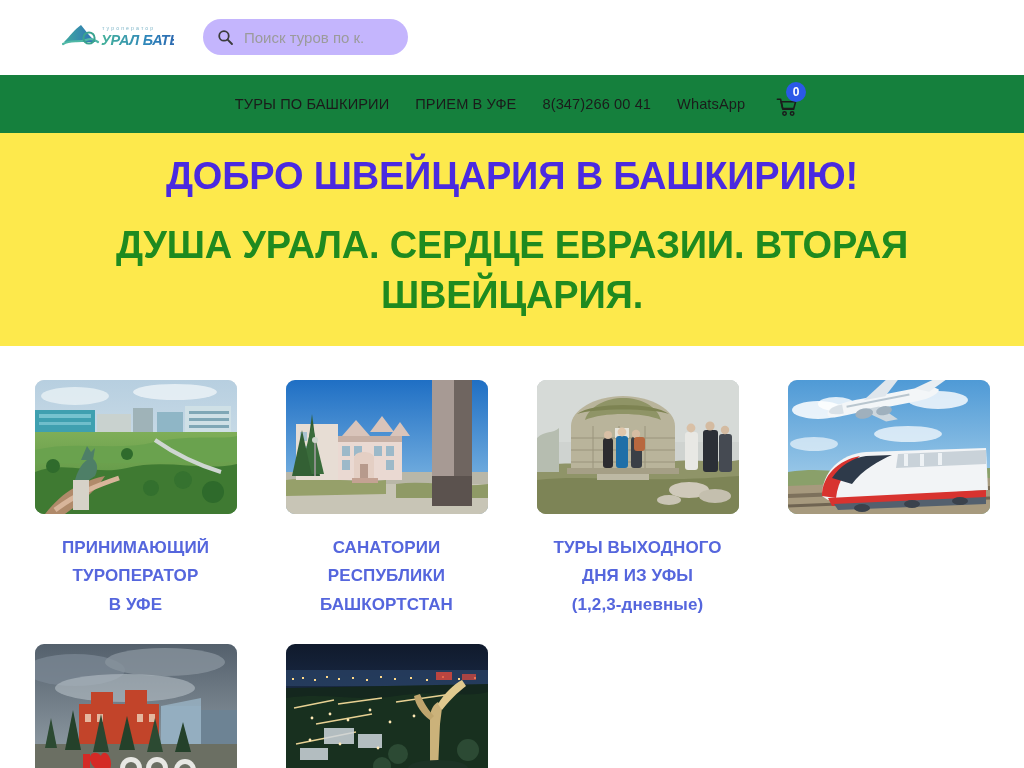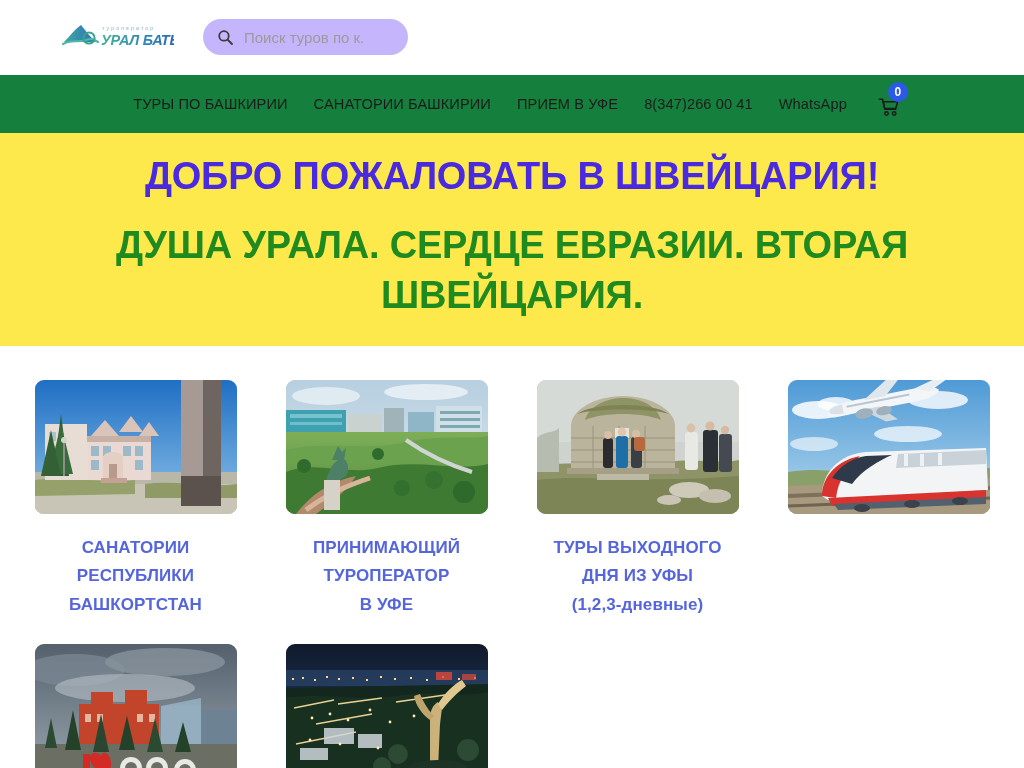--- a/index.html
+++ b/index.html
@@ -191,43 +191,87 @@
       <circle cx="8.2" cy="8.2" r="5.6" fill="none" stroke="#3b3b3b" stroke-width="2.1"></circle>
       <line x1="12.5" y1="12.5" x2="17.6" y2="17.6" stroke="#3b3b3b" stroke-width="2.3" stroke-linecap="round"></line>
     </svg>
     <input class="search-input" type="text" placeholder="Поиск туров по к." style="">
   </div>
 </div>
 
 <div class="navbar">
   <div class="nav-inner">
     <a class="nav-item">ТУРЫ ПО БАШКИРИИ</a>
-    <a class="nav-item">САНАТОРИИ БАШКИРИИ</a>
     <a class="nav-item">ПРИЕМ В УФЕ</a>
     <a class="nav-item">8(347)266 00 41</a>
     <a class="nav-item">WhatsApp</a>
 
     <div class="cart-wrap">
       <svg class="cart-icon" viewBox="0 0 24 24">
         <path d="M1.5 3.5 H5 L7.4 14.4 H19.2" fill="none" stroke="#1b1b1b" stroke-width="1.7" stroke-linecap="round" stroke-linejoin="round"></path>
         <path d="M5.6 6.3 H21.4 L19.4 13.6 H7.3 Z" fill="none" stroke="#1b1b1b" stroke-width="1.7" stroke-linejoin="round"></path>
         <circle cx="9.3" cy="19.1" r="1.9" fill="none" stroke="#1b1b1b" stroke-width="1.6"></circle>
         <circle cx="17.6" cy="19.1" r="1.9" fill="none" stroke="#1b1b1b" stroke-width="1.6"></circle>
       </svg>
       <div class="cart-badge">0</div>
     </div>
   </div>
 </div>
 
 <div class="banner">
-  <div class="banner-line1">ДОБРО ПОЖАЛОВАТЬ В ШВЕЙЦАРИЯ!</div>
+  <div class="banner-line1">ДОБРО ШВЕЙЦАРИЯ В БАШКИРИЮ!</div>
   <div class="banner-line2">ДУША УРАЛА. СЕРДЦЕ ЕВРАЗИИ. ВТОРАЯ ШВЕЙЦАРИЯ.</div>
 </div>
 
 <div class="grid">
+
+  <div class="card">
+    <div class="thumb">
+      <svg viewBox="0 0 202 134" preserveAspectRatio="xMidYMid slice">
+        <defs>
+          <linearGradient id="sky1" x1="0" y1="0" x2="0" y2="1">
+            <stop offset="0" stop-color="#b7cfe0"></stop>
+              <stop offset="1" stop-color="#dde8ee"></stop>
+          </linearGradient>
+          <linearGradient id="grn1" x1="0" y1="0" x2="0" y2="1">
+            <stop offset="0" stop-color="#7fae58"></stop>
+              <stop offset="1" stop-color="#4d8a3c"></stop>
+          </linearGradient>
+        </defs>
+        <rect width="202" height="134" fill="url(#sky1)"></rect>
+        <ellipse cx="40" cy="16" rx="34" ry="9" fill="#e9f1f5" opacity=".8"></ellipse>
+        <ellipse cx="140" cy="12" rx="42" ry="8" fill="#eef4f7" opacity=".8"></ellipse>
+        <rect x="0" y="30" width="60" height="24" fill="#3fa0b0"></rect>
+        <rect x="4" y="34" width="52" height="4" fill="#8fd2dd" opacity=".7"></rect>
+        <rect x="4" y="42" width="52" height="3" fill="#8fd2dd" opacity=".6"></rect>
+        <rect x="62" y="34" width="34" height="18" fill="#c9d2cf"></rect>
+        <rect x="98" y="28" width="20" height="24" fill="#9fb3b8"></rect>
+        <rect x="122" y="32" width="26" height="22" fill="#8fb6c6"></rect>
+        <rect x="150" y="26" width="46" height="30" fill="#cfe0e6"></rect>
+        <rect x="154" y="31" width="40" height="3" fill="#7fa7b6"></rect>
+        <rect x="154" y="38" width="40" height="3" fill="#7fa7b6"></rect>
+        <rect x="154" y="45" width="40" height="3" fill="#7fa7b6"></rect>
+        <rect x="0" y="52" width="202" height="82" fill="url(#grn1)"></rect>
+        <path d="M0 70 C40 60, 80 72, 120 62 C160 54, 190 60, 202 56 L202 82 L0 84 Z" fill="#6aa24e"></path>
+        <path d="M0 92 C30 80, 60 96, 92 88 C130 78, 170 92, 202 84 L202 134 L0 134 Z" fill="#3f7a32"></path>
+        <path d="M10 134 C30 108, 52 100, 70 96 C60 112, 44 124, 30 134 Z" fill="#b08a6a"></path>
+        <path d="M20 130 C44 112, 66 104, 84 98" stroke="#d8b59a" stroke-width="5" fill="none"></path>
+        <path d="M120 60 C140 74, 160 84, 186 92" stroke="#cfd6d2" stroke-width="4" fill="none"></path>
+        <rect x="38" y="100" width="16" height="30" fill="#d6d2c8"></rect>
+        <path d="M40 100 C44 86, 50 80, 56 78 C62 80, 64 88, 60 96 L54 100 Z" fill="#4e7f67"></path>
+        <path d="M46 80 L52 66 L56 72 L60 68 L58 80 Z" fill="#4e7f67"></path>
+        <circle cx="18" cy="86" r="7" fill="#2f6b2c"></circle>
+        <circle cx="92" cy="74" r="6" fill="#2f6b2c"></circle>
+        <circle cx="148" cy="100" r="9" fill="#35722f"></circle>
+        <circle cx="178" cy="112" r="11" fill="#2e6a2b"></circle>
+        <circle cx="116" cy="108" r="8" fill="#33702e"></circle>
+      </svg>
+    </div>
+    <div class="card-label">ПРИНИМАЮЩИЙ<br>ТУРОПЕРАТОР<br>В УФЕ</div>
+  </div>
 
   <div class="card">
     <div class="thumb">
       <svg viewBox="0 0 202 134" preserveAspectRatio="xMidYMid slice">
         <defs>
           <linearGradient id="sky2" x1="0" y1="0" x2="0" y2="1">
             <stop offset="0" stop-color="#1f6fc4"></stop>
               <stop offset="1" stop-color="#8fc3e8"></stop>
           </linearGradient>
         </defs>
@@ -265,65 +309,20 @@
         <rect x="28" y="62" width="2" height="34" fill="#8a8f88"></rect>
         <circle cx="29" cy="60" r="3" fill="#cfd5cc"></circle>
       </svg>
     </div>
     <div class="card-label">САНАТОРИИ<br>РЕСПУБЛИКИ<br>БАШКОРТСТАН</div>
   </div>
 
   <div class="card">
     <div class="thumb">
       <svg viewBox="0 0 202 134" preserveAspectRatio="xMidYMid slice">
-        <defs>
-          <linearGradient id="sky1" x1="0" y1="0" x2="0" y2="1">
-            <stop offset="0" stop-color="#b7cfe0"></stop>
-              <stop offset="1" stop-color="#dde8ee"></stop>
-          </linearGradient>
-          <linearGradient id="grn1" x1="0" y1="0" x2="0" y2="1">
-            <stop offset="0" stop-color="#7fae58"></stop>
-              <stop offset="1" stop-color="#4d8a3c"></stop>
-          </linearGradient>
-        </defs>
-        <rect width="202" height="134" fill="url(#sky1)"></rect>
-        <ellipse cx="40" cy="16" rx="34" ry="9" fill="#e9f1f5" opacity=".8"></ellipse>
-        <ellipse cx="140" cy="12" rx="42" ry="8" fill="#eef4f7" opacity=".8"></ellipse>
-        <rect x="0" y="30" width="60" height="24" fill="#3fa0b0"></rect>
-        <rect x="4" y="34" width="52" height="4" fill="#8fd2dd" opacity=".7"></rect>
-        <rect x="4" y="42" width="52" height="3" fill="#8fd2dd" opacity=".6"></rect>
-        <rect x="62" y="34" width="34" height="18" fill="#c9d2cf"></rect>
-        <rect x="98" y="28" width="20" height="24" fill="#9fb3b8"></rect>
-        <rect x="122" y="32" width="26" height="22" fill="#8fb6c6"></rect>
-        <rect x="150" y="26" width="46" height="30" fill="#cfe0e6"></rect>
-        <rect x="154" y="31" width="40" height="3" fill="#7fa7b6"></rect>
-        <rect x="154" y="38" width="40" height="3" fill="#7fa7b6"></rect>
-        <rect x="154" y="45" width="40" height="3" fill="#7fa7b6"></rect>
-        <rect x="0" y="52" width="202" height="82" fill="url(#grn1)"></rect>
-        <path d="M0 70 C40 60, 80 72, 120 62 C160 54, 190 60, 202 56 L202 82 L0 84 Z" fill="#6aa24e"></path>
-        <path d="M0 92 C30 80, 60 96, 92 88 C130 78, 170 92, 202 84 L202 134 L0 134 Z" fill="#3f7a32"></path>
-        <path d="M10 134 C30 108, 52 100, 70 96 C60 112, 44 124, 30 134 Z" fill="#b08a6a"></path>
-        <path d="M20 130 C44 112, 66 104, 84 98" stroke="#d8b59a" stroke-width="5" fill="none"></path>
-        <path d="M120 60 C140 74, 160 84, 186 92" stroke="#cfd6d2" stroke-width="4" fill="none"></path>
-        <rect x="38" y="100" width="16" height="30" fill="#d6d2c8"></rect>
-        <path d="M40 100 C44 86, 50 80, 56 78 C62 80, 64 88, 60 96 L54 100 Z" fill="#4e7f67"></path>
-        <path d="M46 80 L52 66 L56 72 L60 68 L58 80 Z" fill="#4e7f67"></path>
-        <circle cx="18" cy="86" r="7" fill="#2f6b2c"></circle>
-        <circle cx="92" cy="74" r="6" fill="#2f6b2c"></circle>
-        <circle cx="148" cy="100" r="9" fill="#35722f"></circle>
-        <circle cx="178" cy="112" r="11" fill="#2e6a2b"></circle>
-        <circle cx="116" cy="108" r="8" fill="#33702e"></circle>
-      </svg>
-    </div>
-    <div class="card-label">ПРИНИМАЮЩИЙ<br>ТУРОПЕРАТОР<br>В УФЕ</div>
-  </div>
-
-  <div class="card">
-    <div class="thumb">
-      <svg viewBox="0 0 202 134" preserveAspectRatio="xMidYMid slice">
         <rect width="202" height="134" fill="#cfd3d0"></rect>
         <rect x="0" y="0" width="202" height="62" fill="#d6dad7"></rect>
         <path d="M0 86 C40 80, 80 88, 130 82 C160 78, 180 84, 202 80 L202 134 L0 134 Z" fill="#8f9468"></path>
         <path d="M0 100 C50 94, 100 104, 202 96 L202 134 L0 134 Z" fill="#7d8456"></path>
         <path d="M34 92 L34 46 C34 30, 58 16, 86 16 C114 16, 138 30, 138 46 L138 92 Z" fill="#b9b49b"></path>
         <path d="M48 40 C52 26, 70 18, 86 18 C104 18, 120 26, 124 40 C106 32, 66 32, 48 40 Z" fill="#8f9466"></path>
         <path d="M40 34 C56 22, 116 22, 132 34 C116 28, 56 28, 40 34 Z" fill="#7d8352"></path>
         <g stroke="#9a947c" stroke-width="1">
           <line x1="34" y1="58" x2="138" y2="58"></line>
           <line x1="34" y1="70" x2="138" y2="70"></line>

